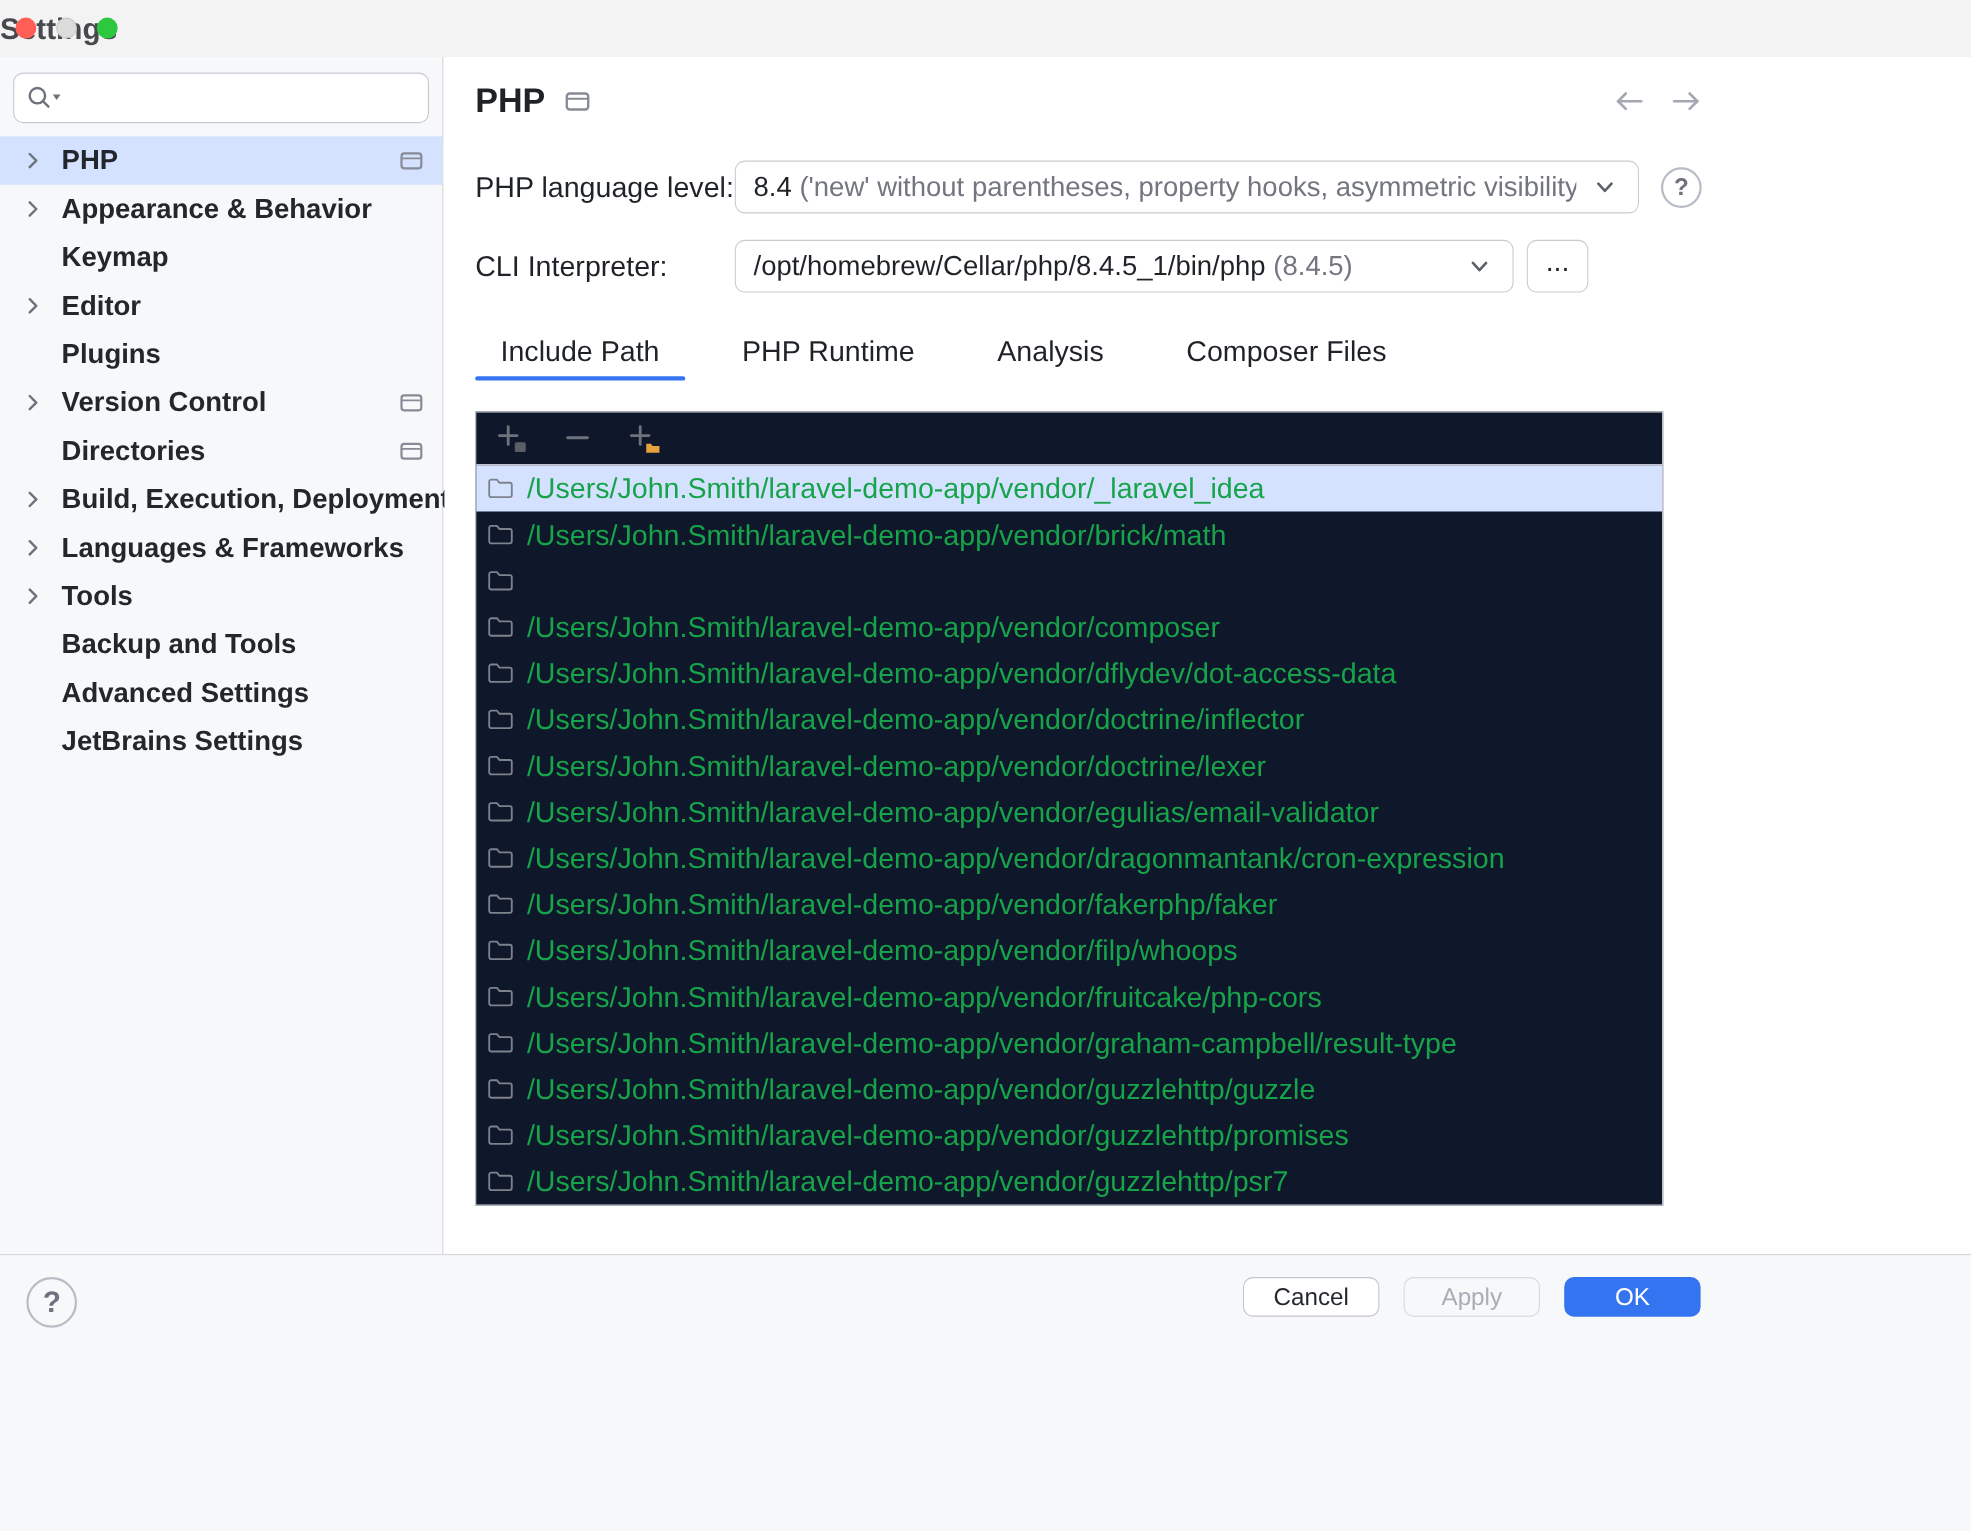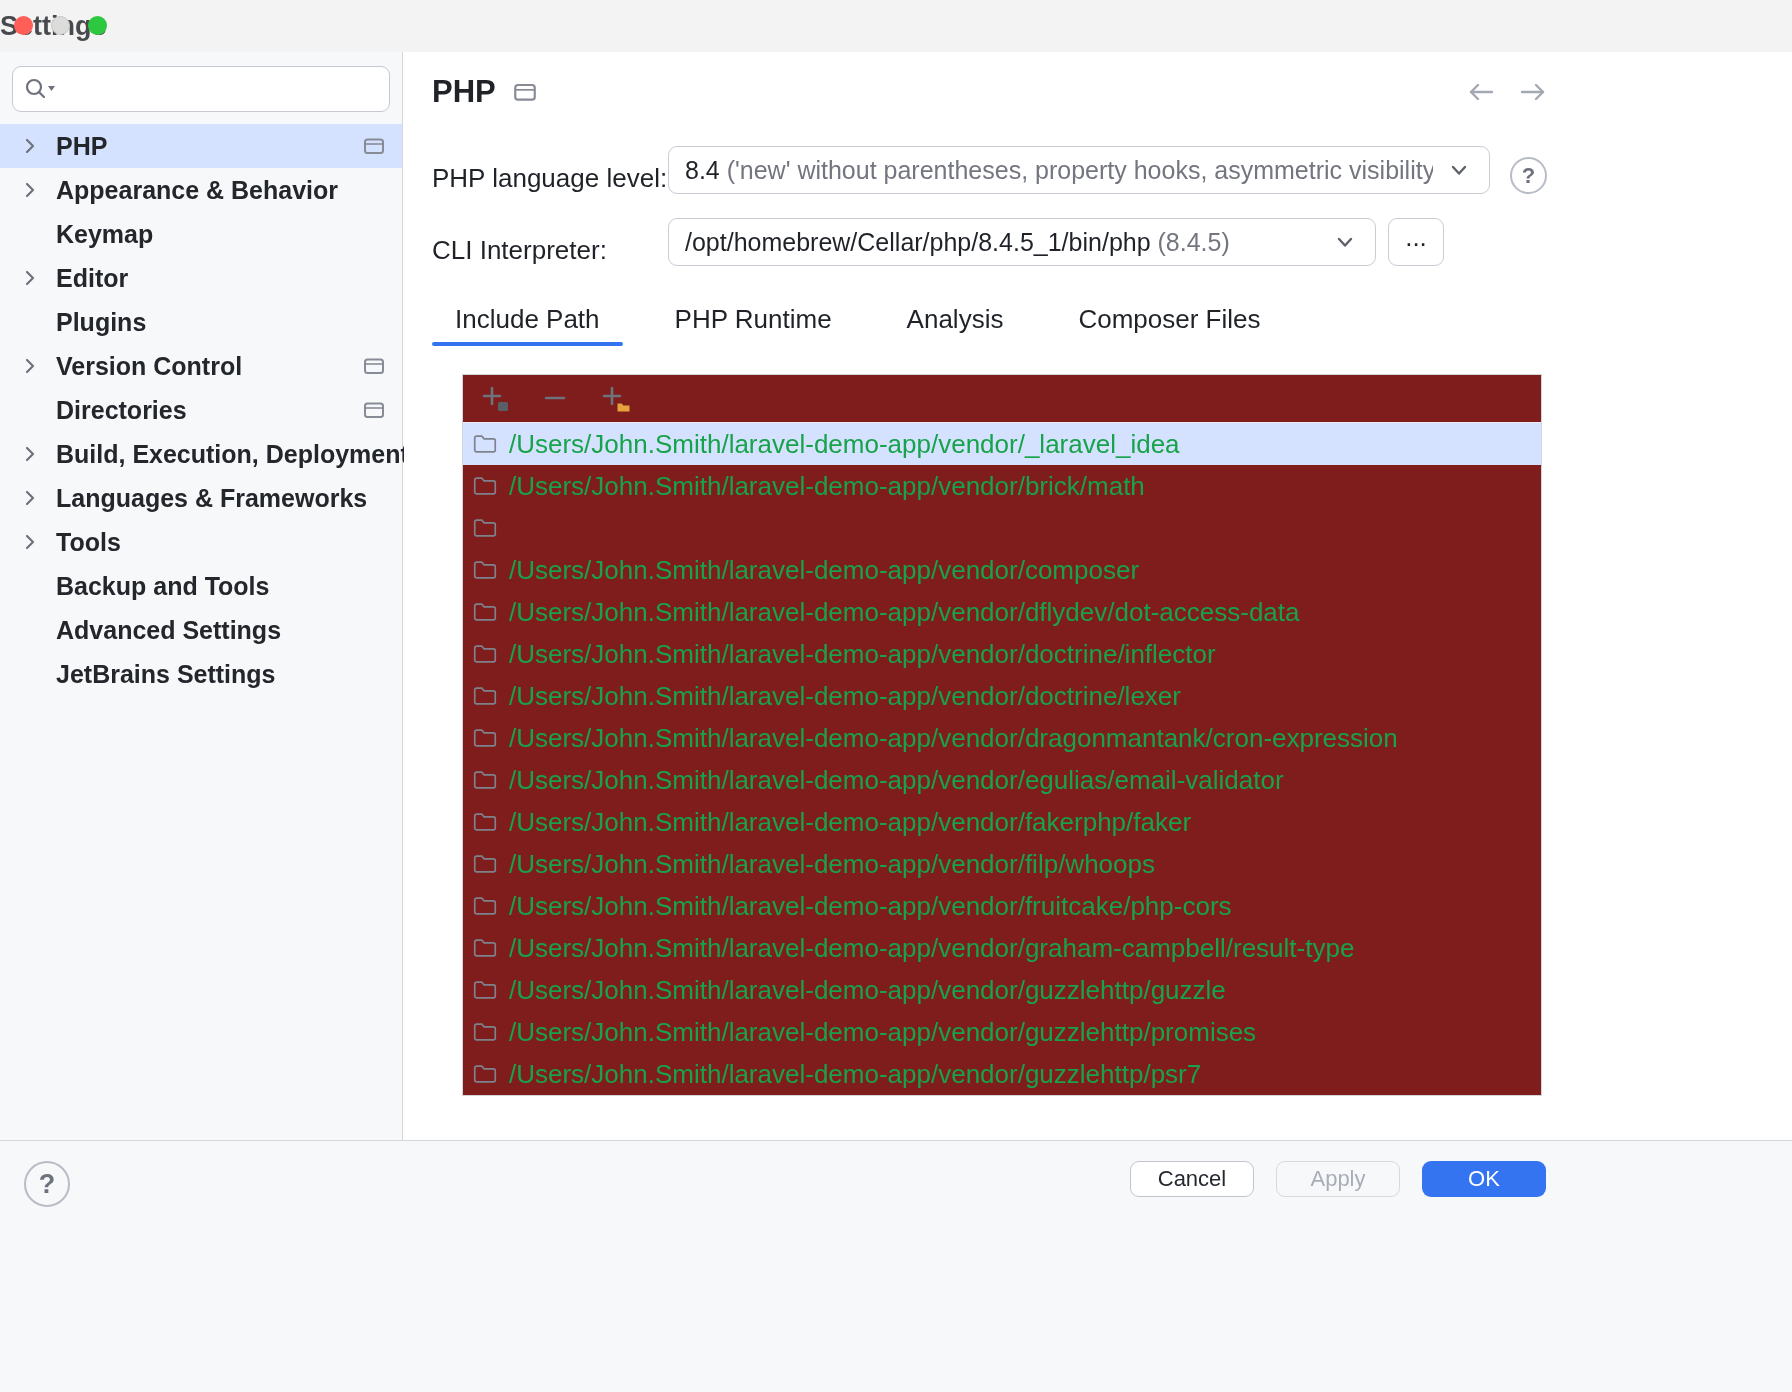--- a/index.html
+++ b/index.html
@@ -31,41 +31,41 @@
 
   
   .main { position:absolute; left:404px; top:52px; width:1388px; height:1088px; background:#fff; }
   .main-inner { margin-left:28px; width:1118px; }
   .main-header { display:flex; align-items:center; padding-top:22px; }
   .main-title { font-size:31px; font-weight:700; }
   .main-header .proj-ic { margin-left:16px; margin-right:0; }
   .nav-arrows { margin-left:auto; display:flex; gap:18px; }
   .nav-arrows span { display:flex; }
 
-  .form-row { display:flex; align-items:flex-end; margin-top:36px; }
+  .form-row { display:flex; align-items:center; margin-top:36px; }
   .form-row.second { margin-top:24px; }
   .form-label { width:236px; font-size:26px; color:#1f2328; flex:0 0 auto; }
   .select { height:48px; border:1.5px solid #c9ccd3; border-radius:9px; background:#fff;
     display:flex; align-items:center; padding:0 16px; font-size:25px; }
   .select.lang { width:822px; }
   .select.cli { width:708px; }
   .sel-text { flex:1; min-width:0; overflow:hidden; white-space:nowrap; }
   .sel-secondary { color:#73767f; white-space:pre; }
   .sel-chev { margin-left:12px; display:flex; flex:0 0 auto; }
   .help-btn { width:37px; height:37px; border-radius:50%; border:2px solid #b8bcc5; color:#6e727c;
     display:flex; align-items:center; justify-content:center; font-size:22px; font-weight:700; margin-left:20px; flex:0 0 auto; }
   .browse-btn { margin-left:12px; width:56px; height:48px; border:1.5px solid #c9ccd3; border-radius:9px;
     display:flex; align-items:center; justify-content:center; font-size:26px; color:#1f2328; padding-bottom:10px; background:#fff; }
 
   .tabs { display:flex; margin-top:26px;gap:29px; }
   .tab { position:relative; padding:0 23px; height:54px; display:flex; align-items:center; font-size:26px; color:#1f2328; cursor:default; }
   .tab.active { font-weight:500; }
   .tab.active::after { content:""; position:absolute; left:0; right:0; bottom:0; height:4px; border-radius:3px; background:#3574f0; }
 
-  .panel { margin-top:28px; margin-left:30px; width:1080px; border:1px solid #d3d5da; background:#7f1d1d; }
+  .panel { margin-top:28px; margin-left:0; width:1080px; border:1px solid #d3d5da; background:#0f172a; }
   .toolbar { height:48px; display:flex; align-items:center; gap:24px; padding-left:14px; border-bottom:1px solid #edeef2; }
   .tool-btn { width:36px; height:36px; display:flex; align-items:center; justify-content:center; border-radius:6px; }
   .path-row { height:42px; display:flex; align-items:center; padding-left:8px; }
   .path-row.selected { background:#d4e2ff; }
   .folder-ic { width:28px; display:flex; margin-right:10px; flex:0 0 auto; }
   .path-text { font-size:26px; color:#17a34a; white-space:nowrap; }
 
   
   .footer { position:absolute; left:0; top:1140px; width:100%; height:252px;
     background:#f7f8fa; border-top:1px solid #d6d7da; }
@@ -463,30 +463,30 @@
               </span>
               <span class="path-text">/Users/John.Smith/laravel-demo-app/vendor/doctrine/lexer</span>
             </div>
 
             <div class="path-row">
               <span class="folder-ic">
                 <svg width="28" height="26" viewBox="0 0 30 26">
                   <path d="M4 6.5 C4 5.4 4.9 4.5 6 4.5 H11.5 L14 7.5 H24 C25.1 7.5 26 8.4 26 9.5 V19.5 C26 20.6 25.1 21.5 24 21.5 H6 C4.9 21.5 4 20.6 4 19.5 Z" fill="none" stroke="#7d828c" stroke-width="1.8"></path>
                 </svg>
               </span>
+              <span class="path-text">/Users/John.Smith/laravel-demo-app/vendor/egulias/email-validator</span>
+            </div>
+
+            <div class="path-row">
+              <span class="folder-ic">
+                <svg width="28" height="26" viewBox="0 0 30 26">
+                  <path d="M4 6.5 C4 5.4 4.9 4.5 6 4.5 H11.5 L14 7.5 H24 C25.1 7.5 26 8.4 26 9.5 V19.5 C26 20.6 25.1 21.5 24 21.5 H6 C4.9 21.5 4 20.6 4 19.5 Z" fill="none" stroke="#7d828c" stroke-width="1.8"></path>
+                </svg>
+              </span>
               <span class="path-text">/Users/John.Smith/laravel-demo-app/vendor/dragonmantank/cron-expression</span>
-            </div>
-
-            <div class="path-row">
-              <span class="folder-ic">
-                <svg width="28" height="26" viewBox="0 0 30 26">
-                  <path d="M4 6.5 C4 5.4 4.9 4.5 6 4.5 H11.5 L14 7.5 H24 C25.1 7.5 26 8.4 26 9.5 V19.5 C26 20.6 25.1 21.5 24 21.5 H6 C4.9 21.5 4 20.6 4 19.5 Z" fill="none" stroke="#7d828c" stroke-width="1.8"></path>
-                </svg>
-              </span>
-              <span class="path-text">/Users/John.Smith/laravel-demo-app/vendor/egulias/email-validator</span>
             </div>
 
             <div class="path-row">
               <span class="folder-ic">
                 <svg width="28" height="26" viewBox="0 0 30 26">
                   <path d="M4 6.5 C4 5.4 4.9 4.5 6 4.5 H11.5 L14 7.5 H24 C25.1 7.5 26 8.4 26 9.5 V19.5 C26 20.6 25.1 21.5 24 21.5 H6 C4.9 21.5 4 20.6 4 19.5 Z" fill="none" stroke="#7d828c" stroke-width="1.8"></path>
                 </svg>
               </span>
               <span class="path-text">/Users/John.Smith/laravel-demo-app/vendor/fakerphp/faker</span>
             </div>

